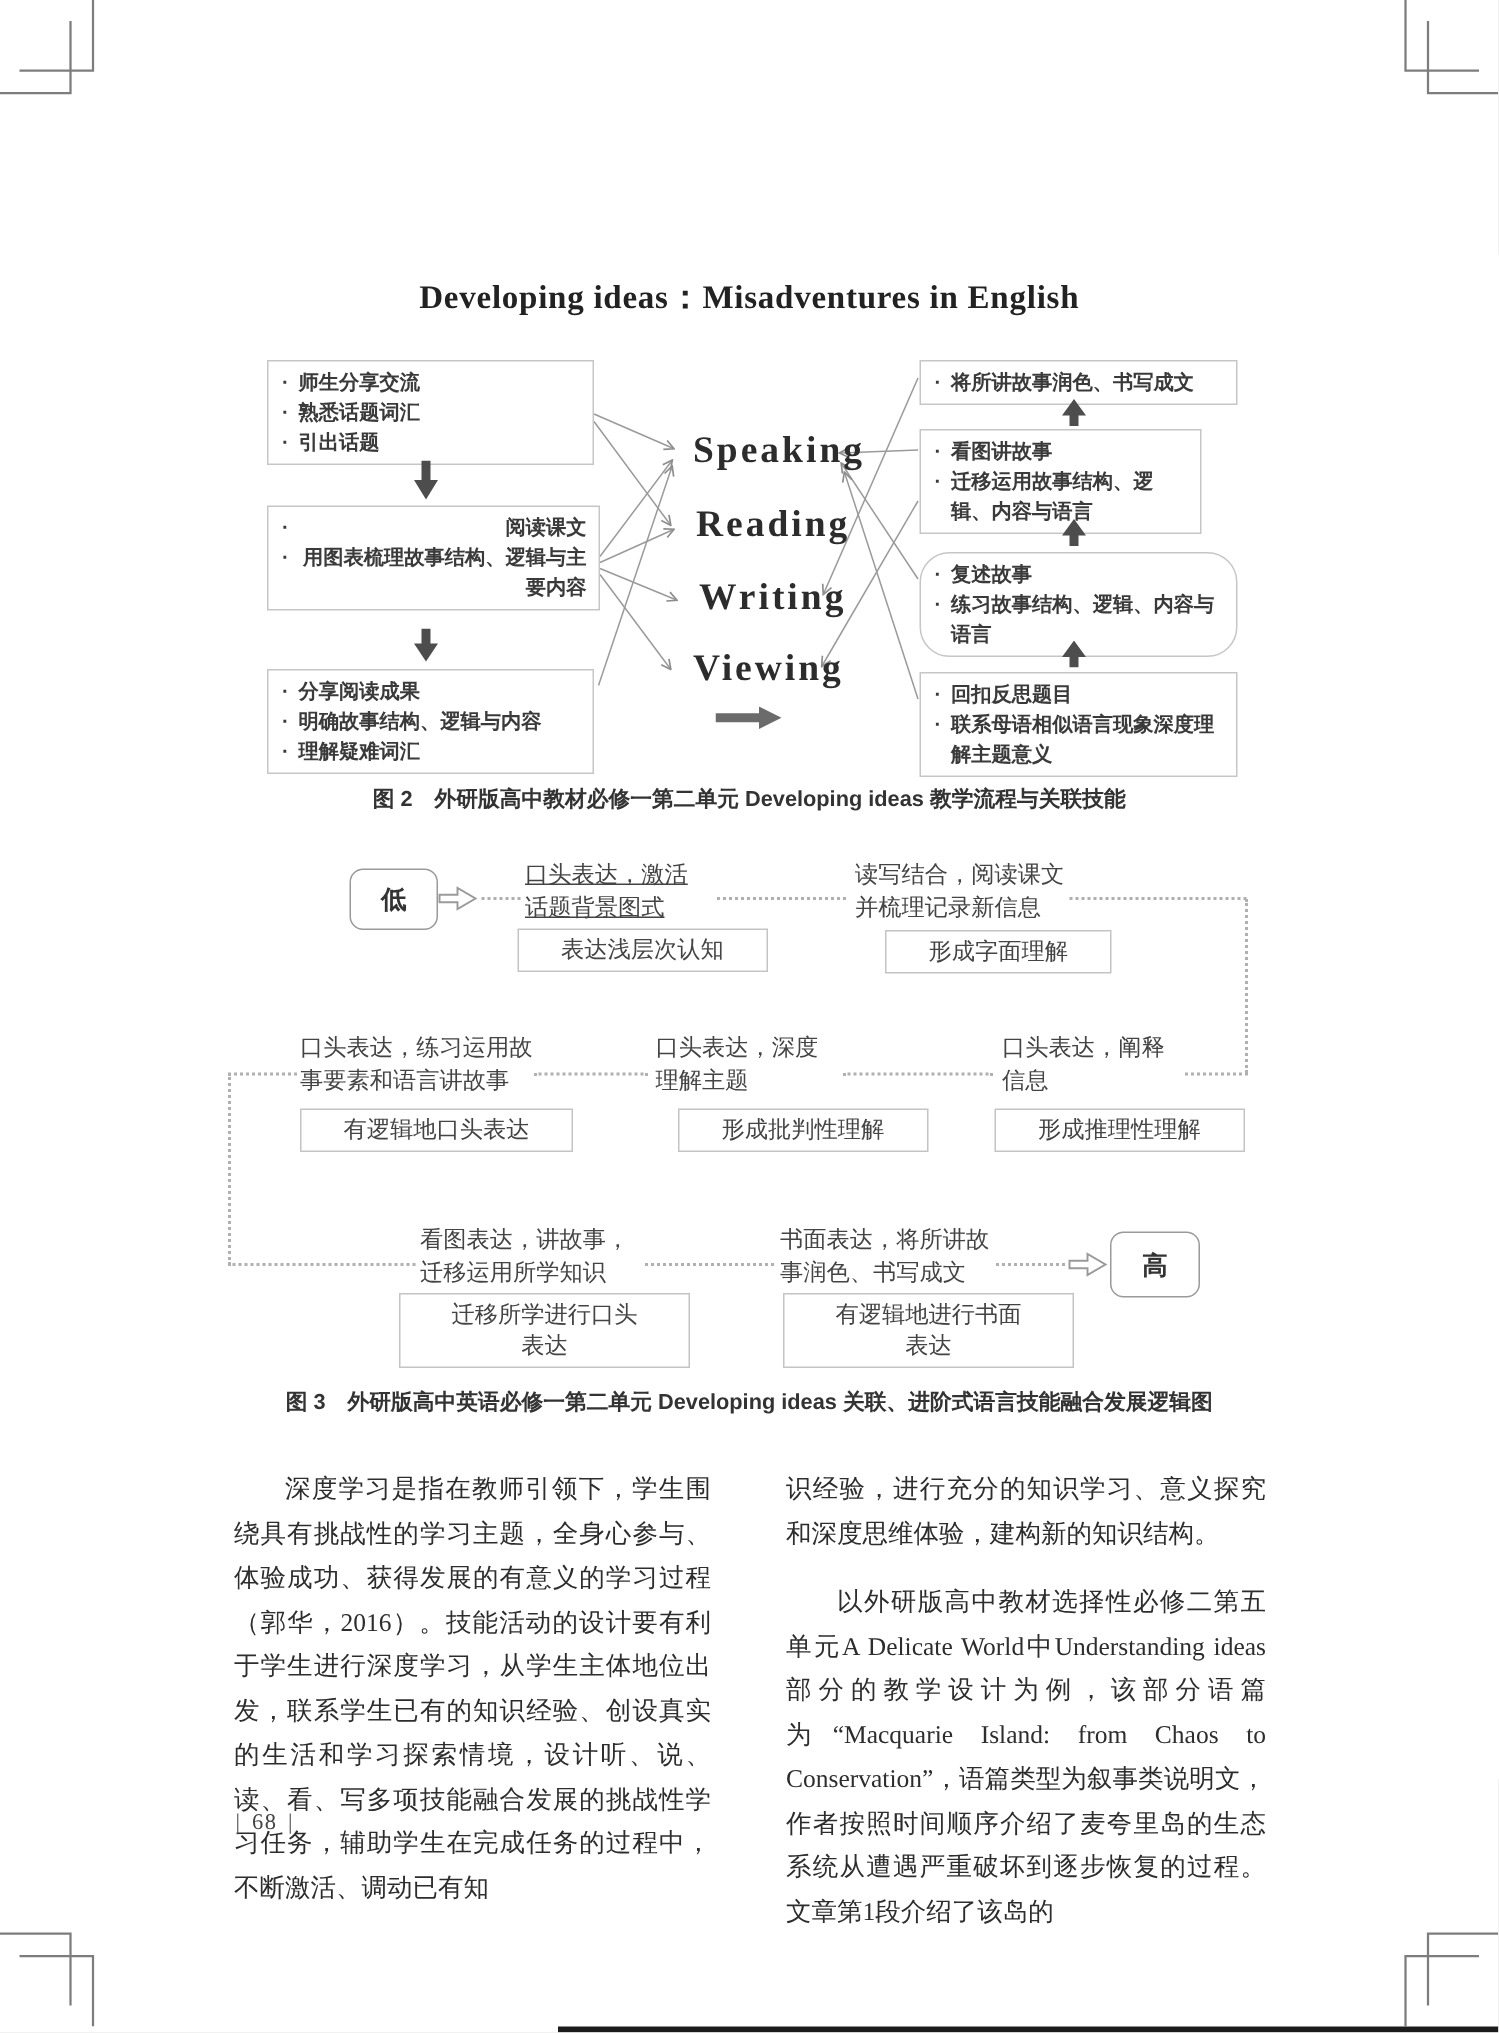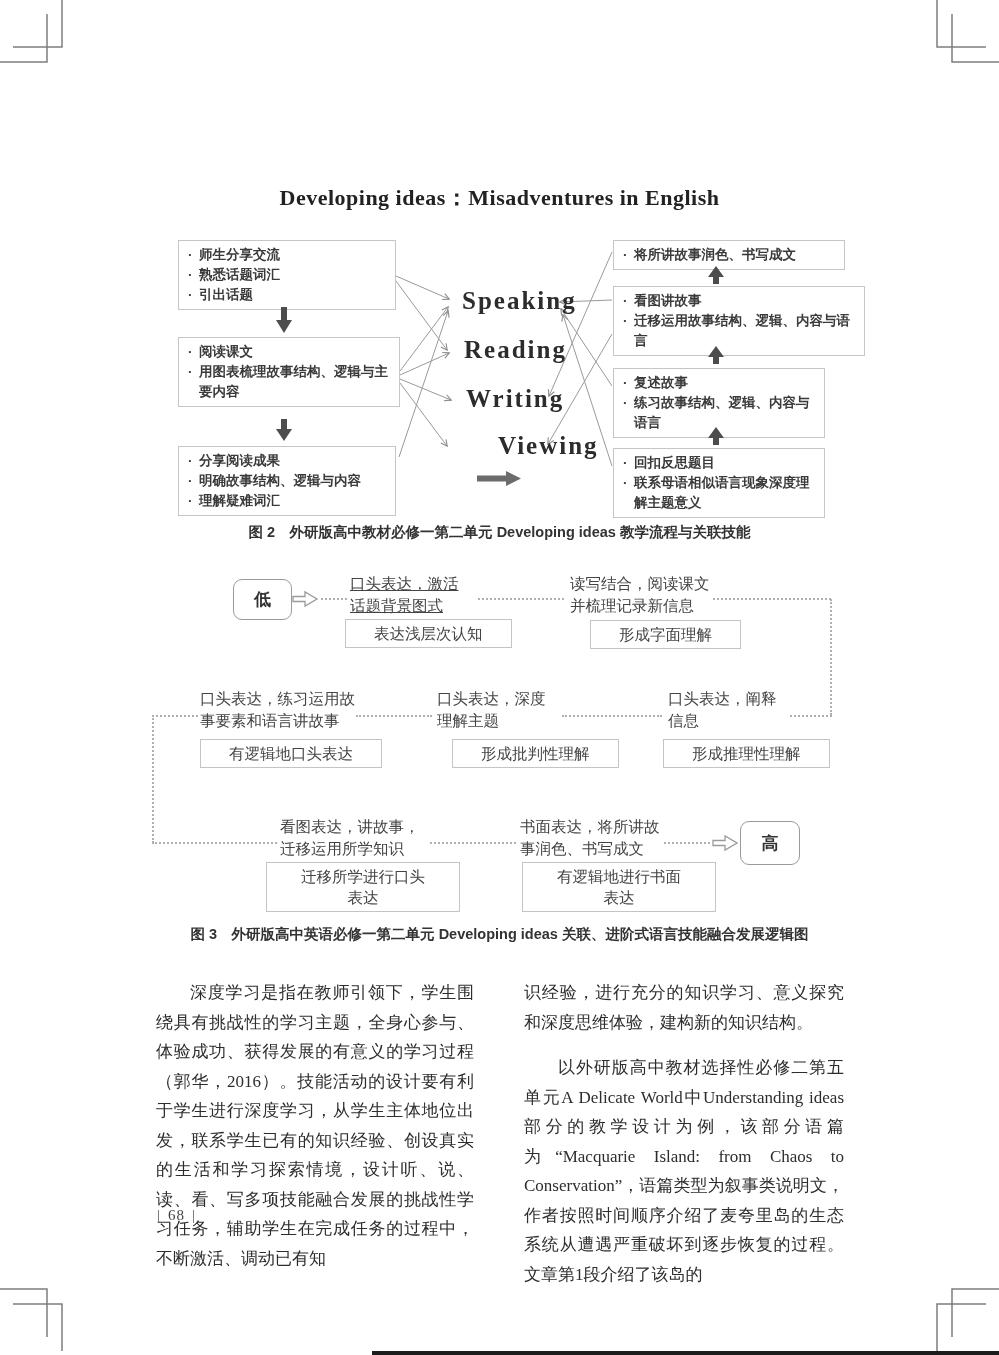--- a/index.html
+++ b/index.html
@@ -127,63 +127,63 @@
   <div class="f2-box" style="left:178px;top:240px;width:218px;">
     <div class="f2-item">师生分享交流</div>
     <div class="f2-item">熟悉话题词汇</div>
     <div class="f2-item">引出话题</div>
   </div>
   <div class="thick-arrow" style="left:276px;top:307px;">
     <svg width="16" height="27">
         <path d="M5 0 H11 V13 H16 L8 26 L0 13 H5 Z" fill="#4d4d4d"></path>
       </svg>
   </div>
-  <div class="f2-box" style="left:178px;top:337px;width:222px;">
+  <div class="f2-box" style="left:178px;top:337px;width:222px;text-align:right;">
     <div class="f2-item">阅读课文</div>
     <div class="f2-item">用图表梳理故事结构、逻辑与主要内容</div>
   </div>
   <div class="thick-arrow" style="left:276px;top:419px;">
     <svg width="16" height="23">
         <path d="M5 0 H11 V10 H16 L8 22 L0 10 H5 Z" fill="#4d4d4d"></path>
       </svg>
   </div>
   <div class="f2-box" style="left:178px;top:446px;width:218px;">
     <div class="f2-item">分享阅读成果</div>
     <div class="f2-item">明确故事结构、逻辑与内容</div>
     <div class="f2-item">理解疑难词汇</div>
   </div>
 
   <div class="skill" style="left:462px;top:287px;text-align:center;">Speaking</div>
   <div class="skill" style="left:464px;top:336px;">Reading</div>
   <div class="skill" style="left:466px;top:385px;">Writing</div>
-  <div class="skill" style="left:462px;top:432px;margin-left:36px;">Viewing</div>
+  <div class="skill" style="left:462px;top:432px;">Viewing</div>
   <div class="thick-arrow" style="left:477px;top:471px;">
     <svg width="44" height="15">
         <path d="M0 4.5 H29 V0 L44 7.5 L29 15 V10.5 H0 Z" fill="#6b6b6b"></path>
       </svg>
   </div>
 
-  <div class="f2-box" style="left:613px;top:240px;width:232px;">
+  <div class="f2-box" style="left:613px;top:240px;width:212px;">
     <div class="f2-item">将所讲故事润色、书写成文</div>
   </div>
   <div class="thick-arrow" style="left:708px;top:266px;">
     <svg width="16" height="18">
         <path d="M8 0 L16 11 H11 V18 H5 V11 H0 Z" fill="#4d4d4d"></path>
       </svg>
   </div>
-  <div class="f2-box" style="left:613px;top:286px;width:252px;">
+  <div class="f2-box" style="left:613px;top:286px;width:188px;">
     <div class="f2-item">看图讲故事</div>
     <div class="f2-item">迁移运用故事结构、逻辑、内容与语言</div>
   </div>
   <div class="thick-arrow" style="left:708px;top:346px;">
     <svg width="16" height="18">
         <path d="M8 0 L16 11 H11 V18 H5 V11 H0 Z" fill="#4d4d4d"></path>
       </svg>
   </div>
-  <div class="f2-box" style="left:613px;top:368px;width:212px;">
+  <div class="f2-box" style="left:613px;top:368px;width:212px;border-radius:20px;">
     <div class="f2-item">复述故事</div>
     <div class="f2-item">练习故事结构、逻辑、内容与语言</div>
   </div>
   <div class="thick-arrow" style="left:708px;top:427px;">
     <svg width="16" height="18">
         <path d="M8 0 L16 11 H11 V18 H5 V11 H0 Z" fill="#4d4d4d"></path>
       </svg>
   </div>
   <div class="f2-box" style="left:613px;top:448px;width:212px;">
     <div class="f2-item">回扣反思题目</div>

